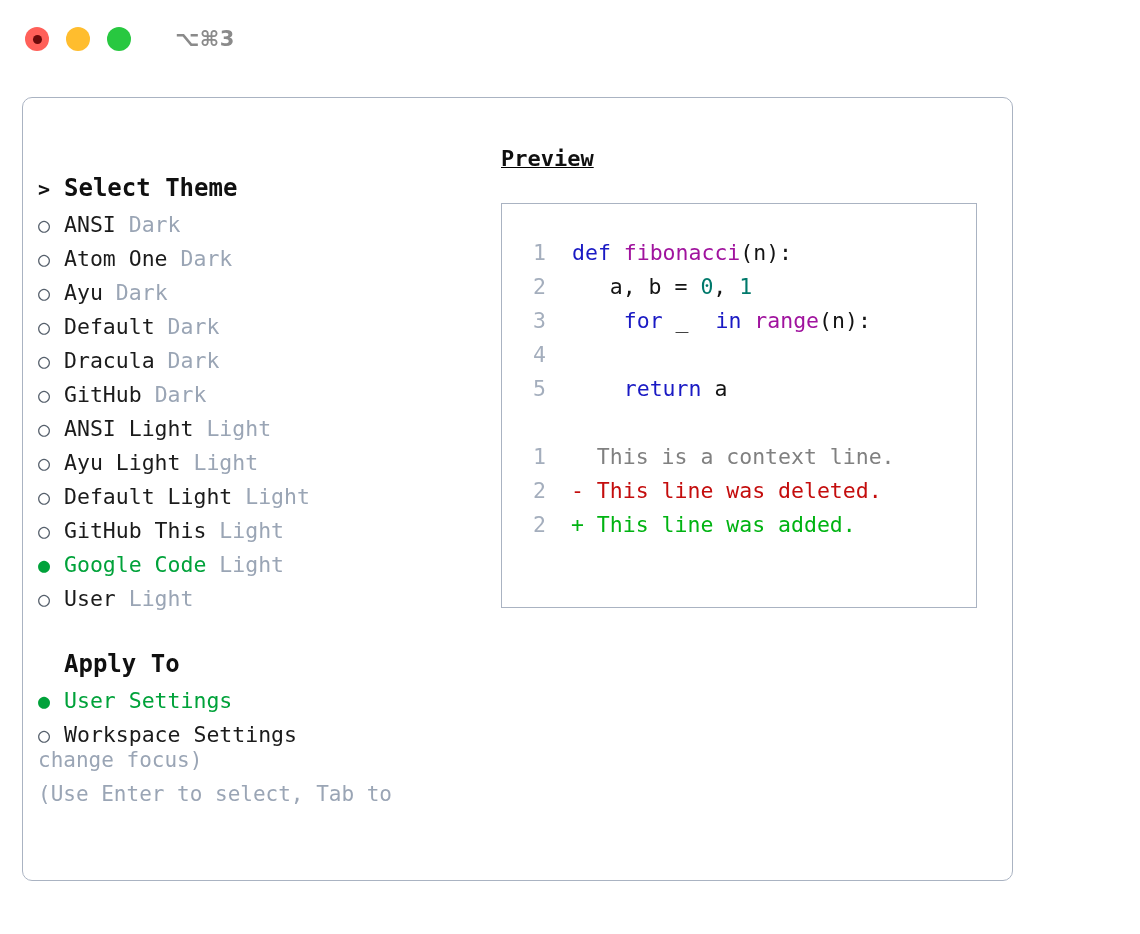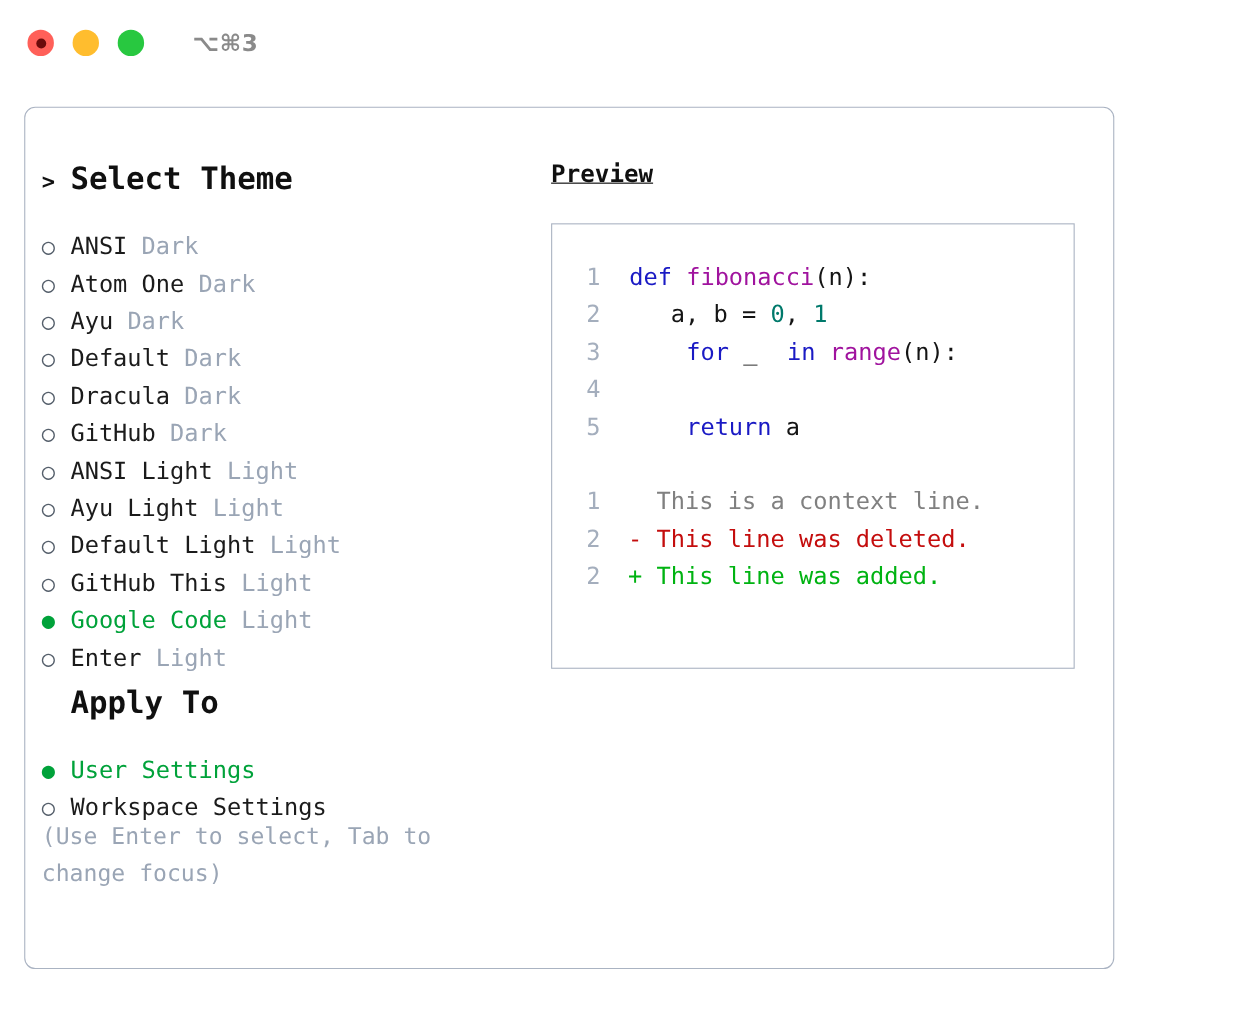--- a/index.html
+++ b/index.html
@@ -96,21 +96,22 @@
     font-size: 20px;
     line-height: 1;
   }
   .marker.caret { font-weight: bold; color: #111111; }
   .marker.sel   { color: #00a23a; }
   .marker.unsel { color: #555f6b; }
 
   .section-title {
     font-weight: bold;
     color: #101010;
-    font-size: 28px;
+    font-size: 24px;
+    margin-top: 28px;
   }
 
   .opt-name { color: #1b1b1b; margin-top: 32px; }
   .opt-name.selected { color: #00a23a; }
   .opt-cat { color: #9aa5b5; }
 
   .spacer-row { height: 34px; }
 
   .hint {
     position: absolute;
@@ -201,39 +202,39 @@
             <div class="row"><span class="marker unsel">○</span><span class="opt-name">Atom One</span><span> </span><span class="opt-cat">Dark</span></div>
             <div class="row"><span class="marker unsel">○</span><span class="opt-name">Ayu</span><span> </span><span class="opt-cat">Dark</span></div>
             <div class="row"><span class="marker unsel">○</span><span class="opt-name">Default</span><span> </span><span class="opt-cat">Dark</span></div>
             <div class="row"><span class="marker unsel">○</span><span class="opt-name">Dracula</span><span> </span><span class="opt-cat">Dark</span></div>
             <div class="row"><span class="marker unsel">○</span><span class="opt-name">GitHub</span><span> </span><span class="opt-cat">Dark</span></div>
             <div class="row"><span class="marker unsel">○</span><span class="opt-name">ANSI Light</span><span> </span><span class="opt-cat">Light</span></div>
             <div class="row"><span class="marker unsel">○</span><span class="opt-name">Ayu Light</span><span> </span><span class="opt-cat">Light</span></div>
             <div class="row"><span class="marker unsel">○</span><span class="opt-name">Default Light</span><span> </span><span class="opt-cat">Light</span></div>
             <div class="row"><span class="marker unsel">○</span><span class="opt-name">GitHub This</span><span> </span><span class="opt-cat">Light</span></div>
             <div class="row"><span class="marker sel">●</span><span class="opt-name selected">Google Code</span><span> </span><span class="opt-cat">Light</span></div>
-            <div class="row"><span class="marker unsel">○</span><span class="opt-name">Enter</span><span> </span><span class="opt-cat">Light</span></div>
+            <div class="row"><span class="marker unsel">○</span><span class="opt-name">User</span><span> </span><span class="opt-cat">Light</span></div>
           </div>
 
         <div class="spacer-row"></div>
 
         <div class="row">
           <span class="marker"></span>
           <span class="section-title">Apply To</span>
         </div>
 
         <div id="apply-items">
             <div class="row"><span class="marker sel">●</span><span class="opt-name selected">User Settings</span></div>
             <div class="row"><span class="marker unsel">○</span><span class="opt-name">Workspace Settings</span></div>
           </div>
       </div>
 
       <div class="hint">
+        <div>change focus)</div>
         <div>(Use Enter to select, Tab to</div>
-        <div>change focus)</div>
       </div>
 
       <div class="right-col">
         <span class="preview-title">Preview</span>
       </div>
 
       <div class="code-box">
         <div id="code-lines">
             <div class="code-line"><span class="lno">1</span><span><span class="tok-kw">def </span><span class="tok-fn">fibonacci</span><span class="tok-plain">(n):</span></span></div>
             <div class="code-line"><span class="lno">2</span><span><span class="tok-plain">    a, b = </span><span class="tok-num">0</span><span class="tok-plain">, </span><span class="tok-num">1</span></span></div>

